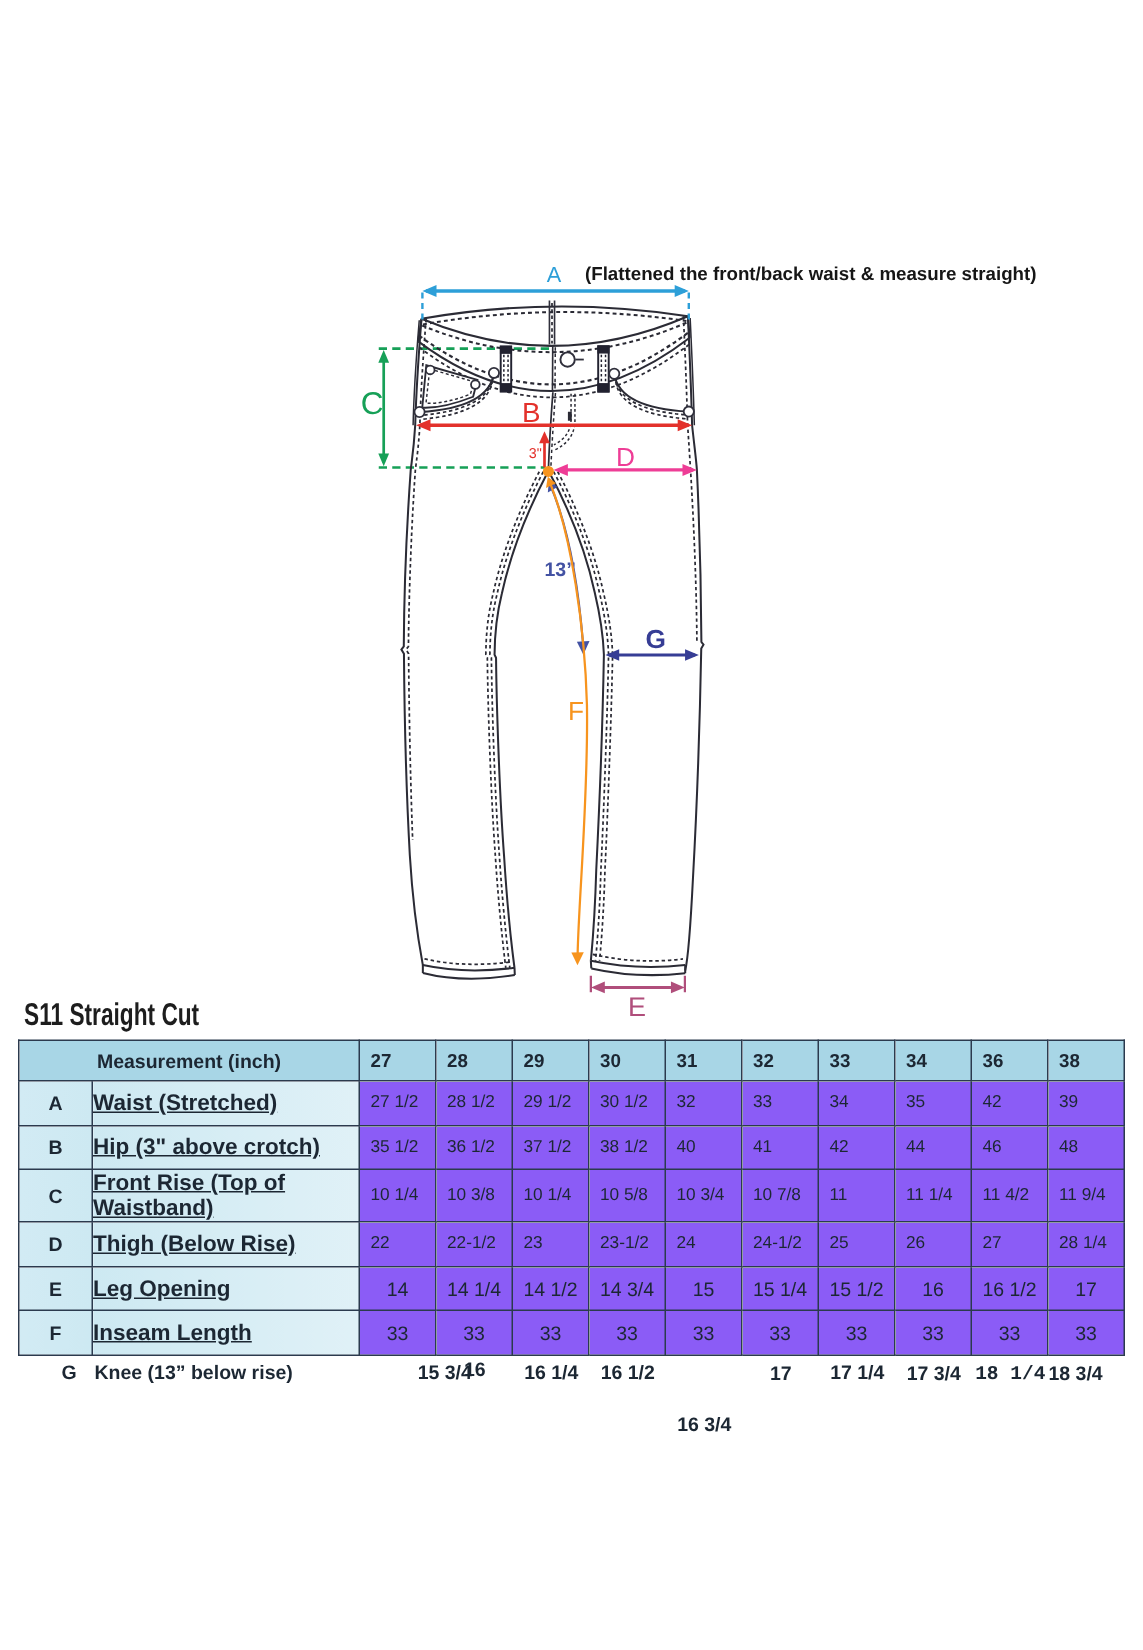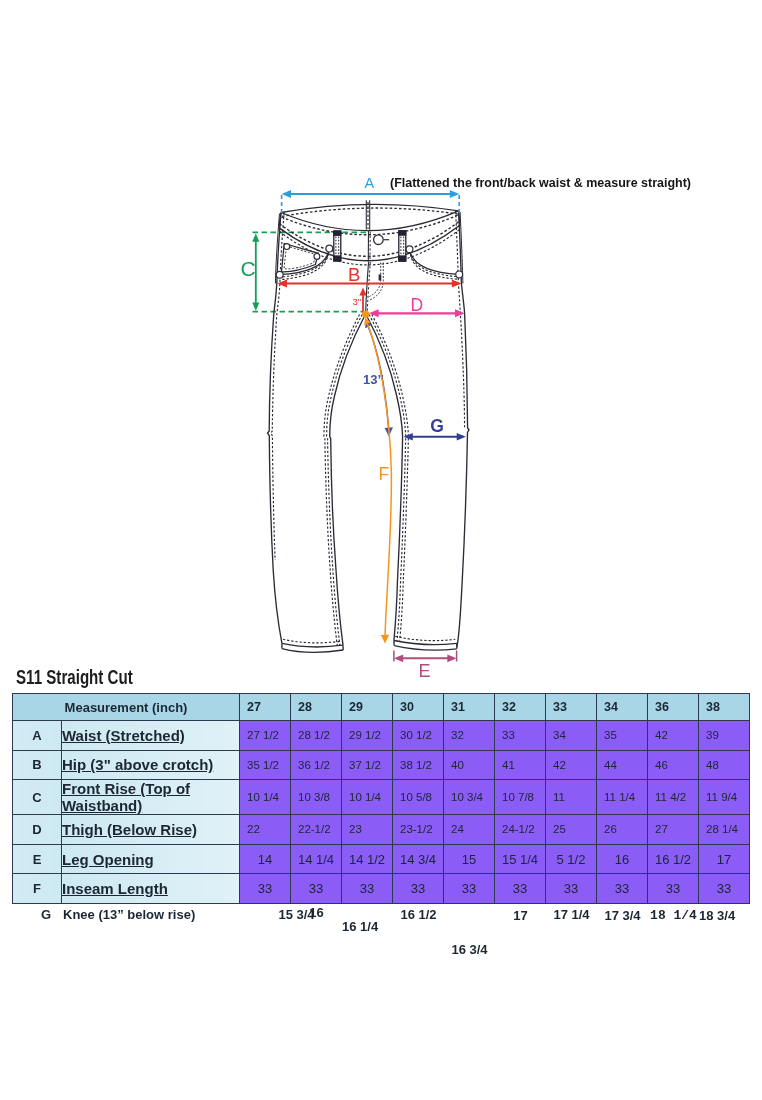--- a/index.html
+++ b/index.html
@@ -271,21 +271,21 @@
       </tr>
   <tr class="r re">
         <td class="lt">E</td>
         <td class="ds">Leg Opening</td>
         <td class="v">14</td>
         <td class="v">14 1/4</td>
         <td class="v">14 1/2</td>
         <td class="v">14 3/4</td>
         <td class="v">15</td>
         <td class="v">15 1/4</td>
-        <td class="v">5 1/2</td>
+        <td class="v">15 1/2</td>
         <td class="v">16</td>
         <td class="v">16 1/2</td>
         <td class="v">17</td>
       </tr>
   <tr class="r re">
         <td class="lt">F</td>
         <td class="ds">Inseam Length</td>
         <td class="v">33</td>
         <td class="v">33</td>
         <td class="v">33</td>
@@ -298,21 +298,21 @@
         <td class="v">33</td>
       </tr>
 </tbody>
   </table>
 
 <div id="grow">
   <span class="g" style="left:29px;top:6px;">G</span>
   <span class="g" style="left:51px;top:6px;">Knee (13” below rise)</span>
   <span class="g" style="left:227px;top:6px;width:51px;text-align:center;margin-left:32px;">15 3/4</span>
   <span class="g" style="left:279px;top:4px;width:51px;text-align:center;">16</span>
-  <span class="g" style="left:330px;top:18px;width:51px;">16 1/4</span>
+  <span class="g" style="left:330px;top:6px;width:51px;text-align:center;">16 1/4</span>
   <span class="g" style="left:381px;top:6px;width:51px;text-align:center;">16 1/2</span>
   <span class="g" style="left:432px;top:6px;width:51px;text-align:center;margin-top:35px;">16 3/4</span>
   <span class="g" style="left:483px;top:7px;width:51px;text-align:center;">17</span>
   <span class="g" style="left:534px;top:6px;width:51px;text-align:center;">17 1/4</span>
   <span class="g" style="left:585px;top:7px;width:51px;text-align:center;">17 3/4</span>
   <span class="g" style="left:636px;top:7px;width:51px;text-align:center;font-family:Liberation Mono, monospace;">18 1/4</span>
   <span class="g" style="left:687px;top:7px;width:51px;">18 3/4</span>
 </div>
 
 </body></html>

